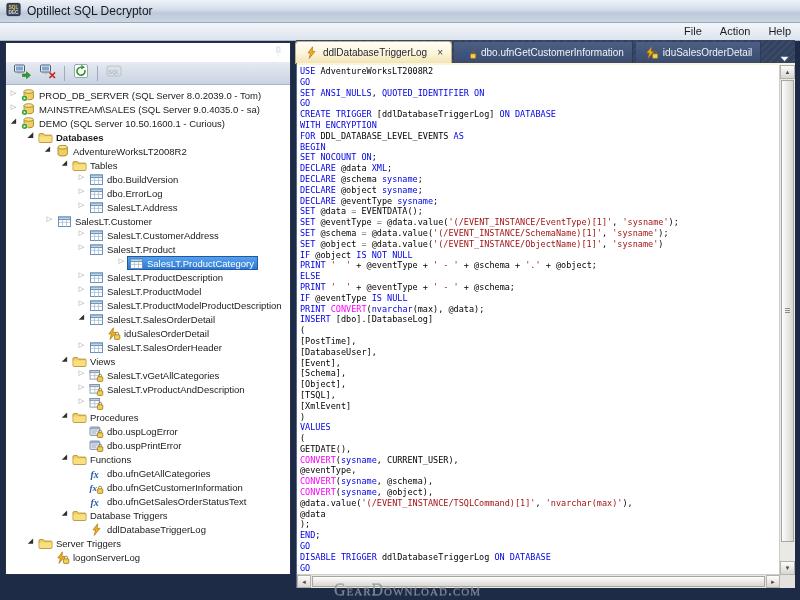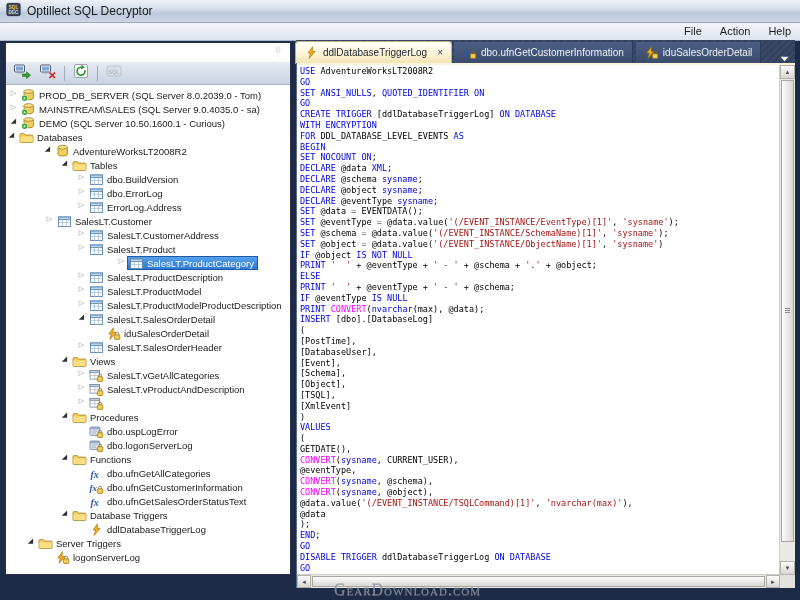--- a/index.html
+++ b/index.html
@@ -179,21 +179,21 @@
                 <path d="M3 3.5 v6.5 a4.7 1.8 0 0 0 9.4 0 V3.5" fill="#f0cf5e" stroke="#9a7a1e" stroke-width="0.8"></path>
                 <ellipse cx="7.7" cy="3.5" rx="4.7" ry="1.8" fill="#f9e48e" stroke="#9a7a1e" stroke-width="0.8"></ellipse>
                 <circle cx="3.6" cy="10.3" r="3.1" fill="#fff"></circle>
                 <circle cx="3.6" cy="10.3" r="2.7" fill="#35a535"></circle>
                 <path d="M2.7 8.9 l2.4 1.4 -2.4 1.4 Z" fill="#fff"></path>
               </svg>
             </span>
             <span>DEMO (SQL Server 10.50.1600.1 - Curious)</span>
           </span>
         </div>
-        <div class="trow" style="">
+        <div class="trow" style="padding-left: 19px; font-weight: bold;">
           <span class="texp exp-e">◢</span>
           <span class="row-core">
             <span class="ticon">
               <svg width="15" height="13" viewBox="0 0 15 13">
                 <path d="M1 3.6 Q1 2.6 2 2.6 h3.3 l1.2 1.5 H13 q1 0 1 1 V10.4 q0 1 -1 1 H2 q-1 0 -1 -1 Z" fill="#f3cf59" stroke="#a5822a" stroke-width="0.8"></path>
                 <path d="M1.4 5.6 h12.2 V10.2 q0 0.8 -0.8 0.8 H2.2 q-0.8 0 -0.8 -0.8 Z" fill="#fadf80"></path>
               </svg>
             </span>
             <span>Databases</span>
           </span>
@@ -257,21 +257,21 @@
           <span class="row-core">
             <span class="ticon">
               <svg width="15" height="13" viewBox="0 0 15 13">
                 <rect x="1.5" y="2" width="12" height="9.5" fill="#fff" stroke="#5e86ad" stroke-width="0.9"></rect>
                 <rect x="1.5" y="2" width="12" height="2.6" fill="#bcd3ea" stroke="#5e86ad" stroke-width="0.9"></rect>
                 <line x1="5.5" y1="4.6" x2="5.5" y2="11.5" stroke="#9cb8d4" stroke-width="0.7"></line>
                 <line x1="9.5" y1="4.6" x2="9.5" y2="11.5" stroke="#9cb8d4" stroke-width="0.7"></line>
                 <line x1="1.5" y1="7.4" x2="13.5" y2="7.4" stroke="#9cb8d4" stroke-width="0.7"></line>
               </svg>
             </span>
-            <span>ErrorLog.Address</span>
+            <span>SalesLT.Address</span>
           </span>
         </div>
         <div class="trow" style="padding-left: 38px;">
           <span class="texp exp-c">▷</span>
           <span class="row-core">
             <span class="ticon">
               <svg width="15" height="13" viewBox="0 0 15 13">
                 <rect x="1.5" y="2" width="12" height="9.5" fill="#fff" stroke="#5e86ad" stroke-width="0.9"></rect>
                 <rect x="1.5" y="2" width="12" height="2.6" fill="#bcd3ea" stroke="#5e86ad" stroke-width="0.9"></rect>
                 <line x1="5.5" y1="4.6" x2="5.5" y2="11.5" stroke="#9cb8d4" stroke-width="0.7"></line>
@@ -510,21 +510,21 @@
             <span class="ticon">
               <svg width="15" height="13" viewBox="0 0 15 13">
                 <rect x="1" y="2" width="9.8" height="8.4" rx="1" fill="#e6ebf4" stroke="#6b7b96" stroke-width="0.8"></rect>
                 <rect x="1" y="2" width="9.8" height="2.3" fill="#93a7c8"></rect>
                 <line x1="2.5" y1="6" x2="8.5" y2="6" stroke="#8b9ab4" stroke-width="0.8"></line>
                 <line x1="2.5" y1="8" x2="7" y2="8" stroke="#8b9ab4" stroke-width="0.8"></line>
                 <rect x="8.4" y="7.8" width="5.4" height="4.6" rx="0.8" fill="#f6cf4e" stroke="#8a6a14" stroke-width="0.7"></rect>
                 <path d="M9.6 7.8 V6.7 a1.5 1.5 0 0 1 3 0 V7.8" fill="none" stroke="#8a6a14" stroke-width="0.8"></path>
               </svg>
             </span>
-            <span>dbo.logonServerLog</span>
+            <span>dbo.uspPrintError</span>
           </span>
         </div>
         <div class="trow" style="padding-left: 53px;">
           <span class="texp exp-e">◢</span>
           <span class="row-core">
             <span class="ticon">
               <svg width="15" height="13" viewBox="0 0 15 13">
                 <path d="M1 3.6 Q1 2.6 2 2.6 h3.3 l1.2 1.5 H13 q1 0 1 1 V10.4 q0 1 -1 1 H2 q-1 0 -1 -1 Z" fill="#f3cf59" stroke="#a5822a" stroke-width="0.8"></path>
                 <path d="M1.4 5.6 h12.2 V10.2 q0 0.8 -0.8 0.8 H2.2 q-0.8 0 -0.8 -0.8 Z" fill="#fadf80"></path>
               </svg>

